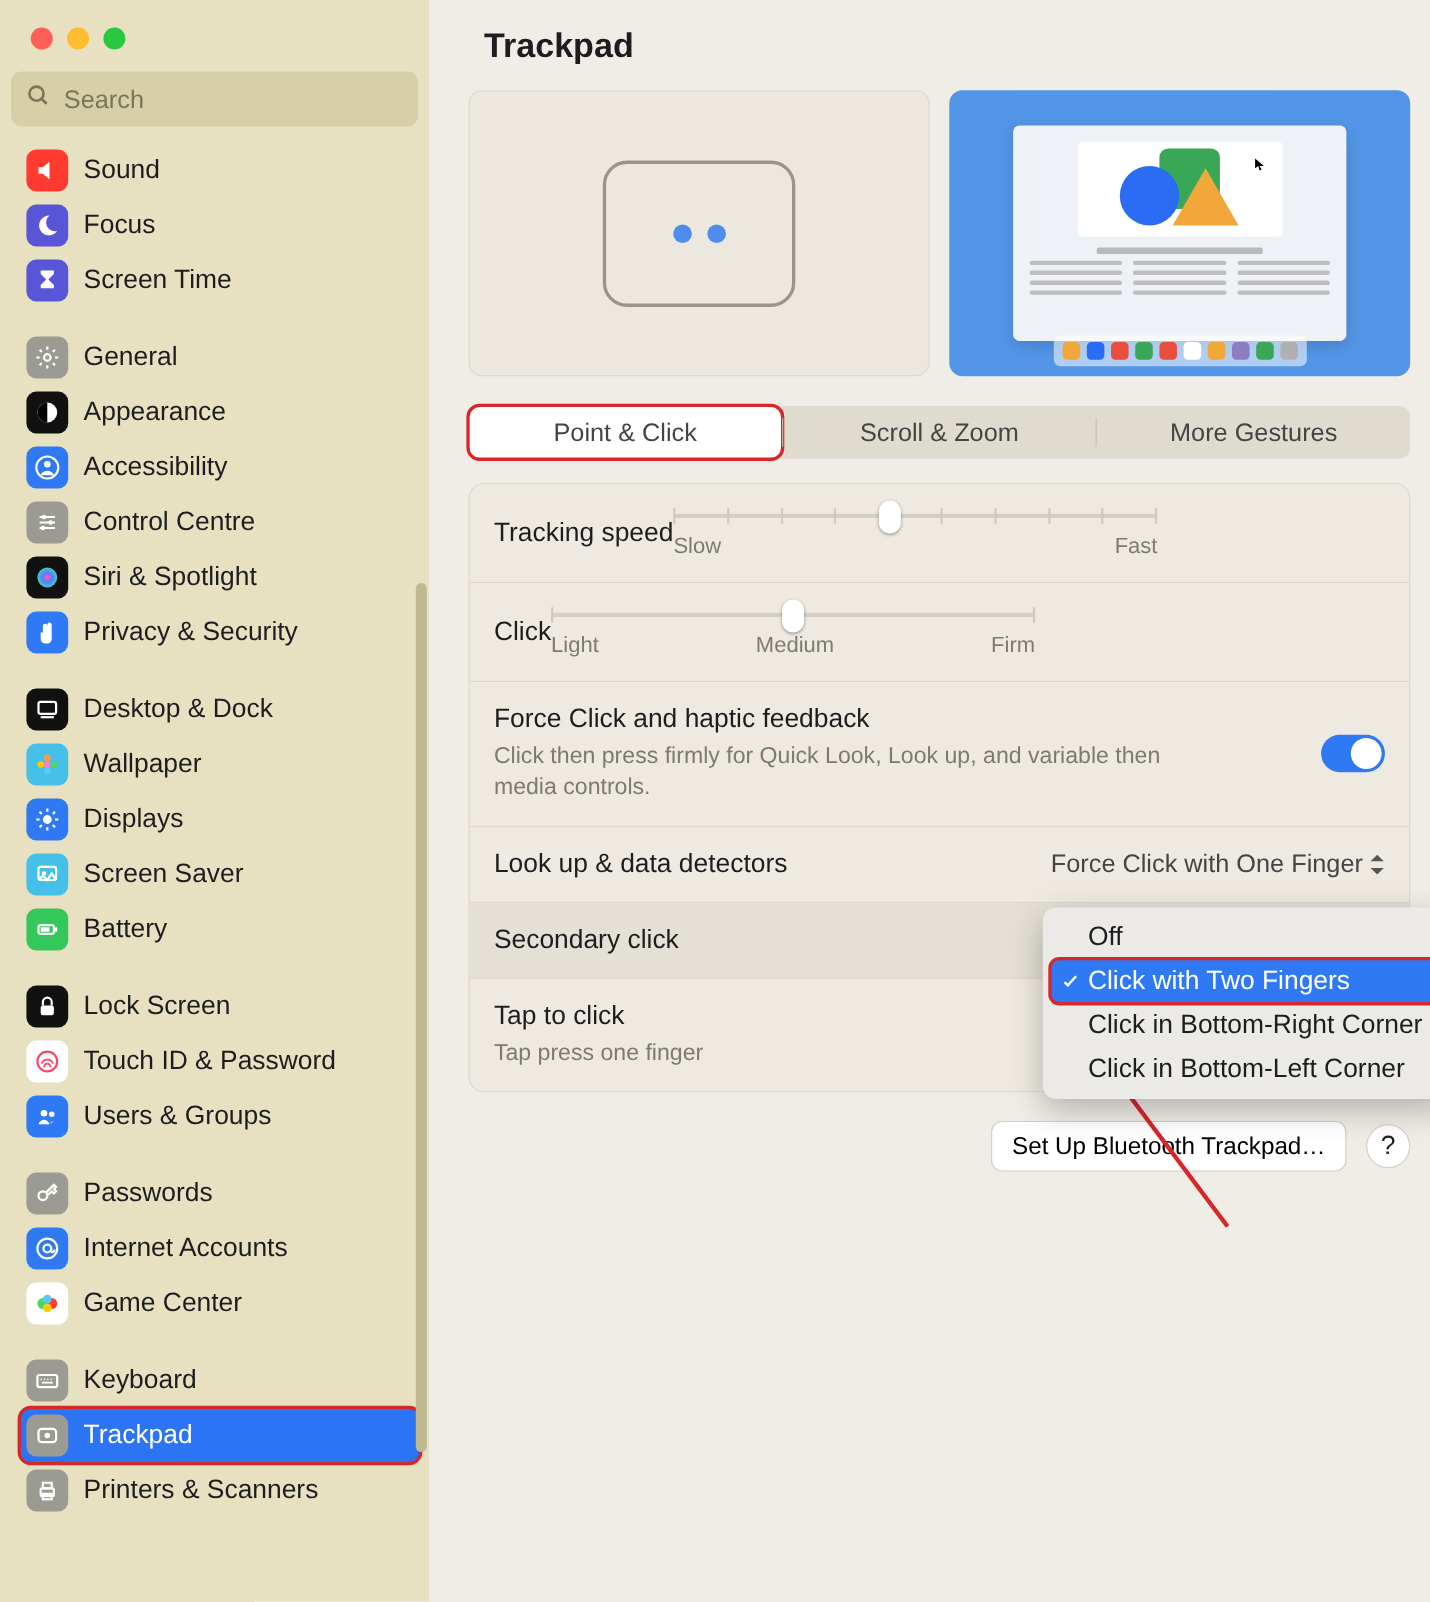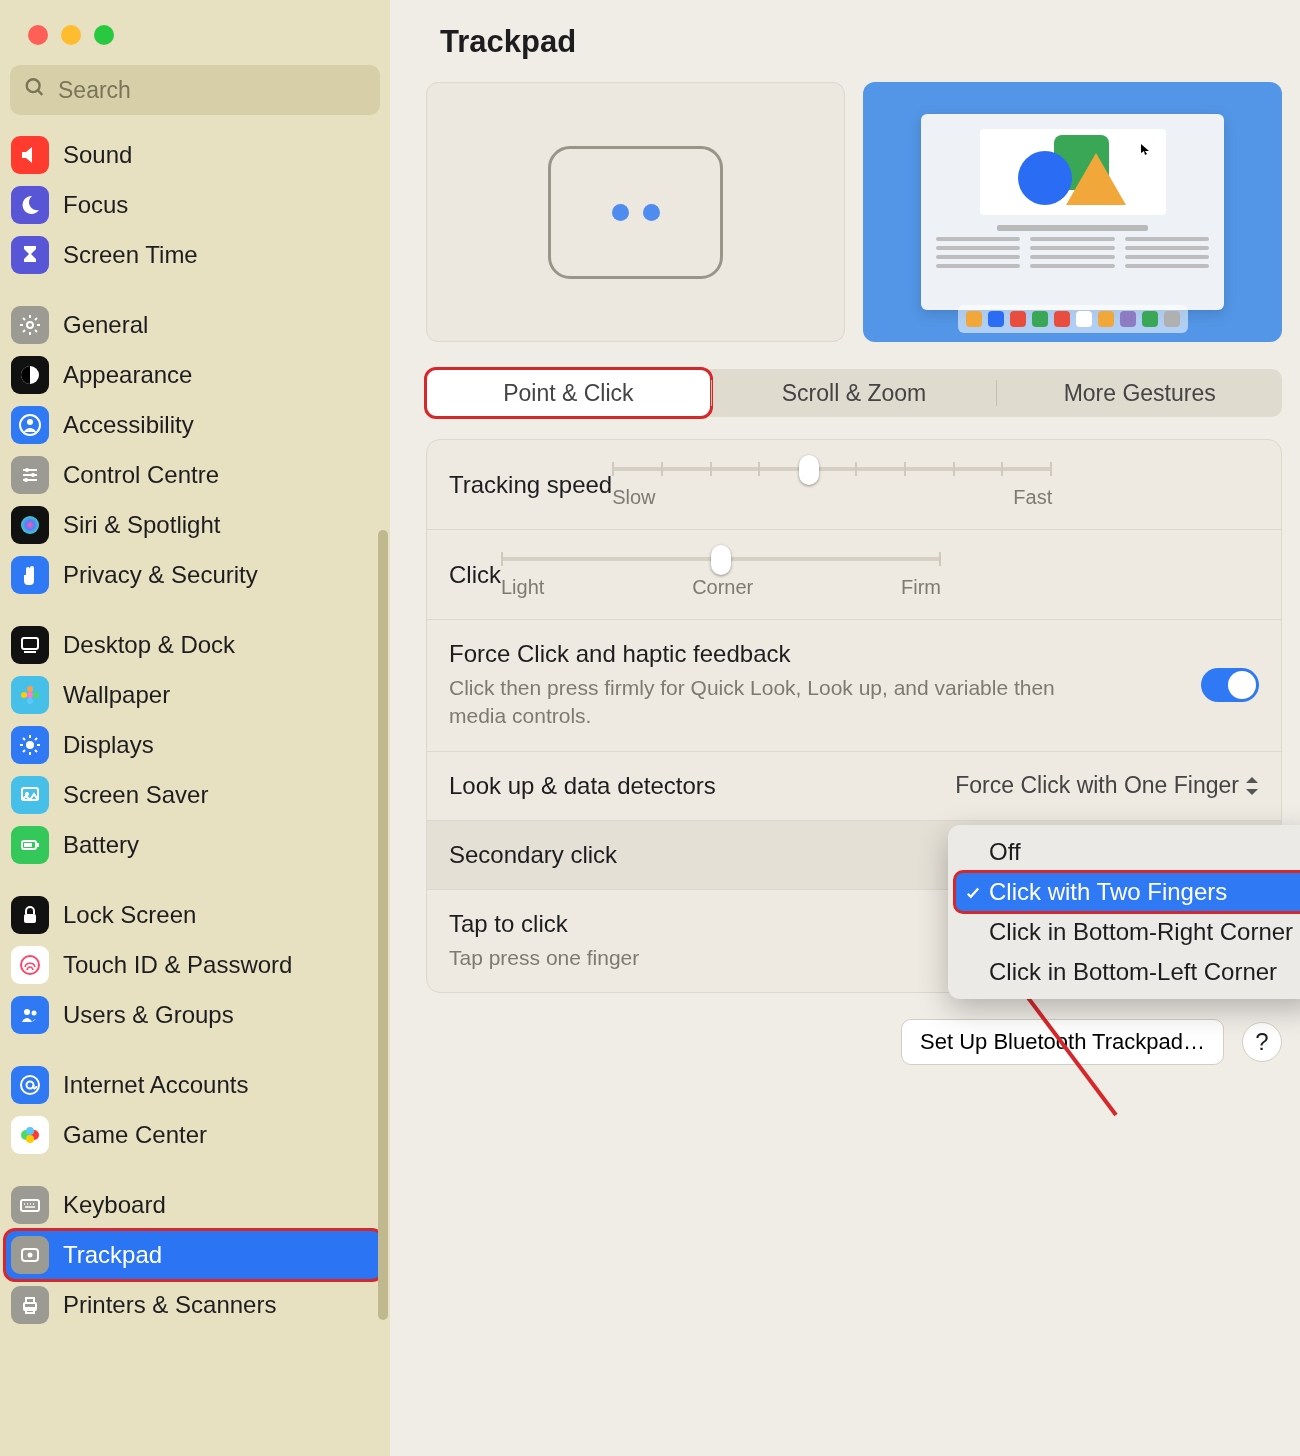--- a/index.html
+++ b/index.html
@@ -17,21 +17,21 @@
   #sidebar{width:390px;flex:0 0 390px;background:var(--sidebar-bg);display:flex;flex-direction:column;position:relative}
   #traffic{display:flex;gap:13px;padding:25px 0 20px 28px}
   .tl{width:20px;height:20px;border-radius:50%}
   #tl-r{background:#fe5f57}
   #tl-y{background:#febc2e}
   #tl-g{background:#28c840}
   #search-wrap{margin:0 10px 15px 10px;position:relative}
   #search-ic{position:absolute;left:14px;top:50%;transform:translateY(-50%);color:#7a7559}
   #search{width:100%;height:50px;border:none;border-radius:10px;background:#d6cfa8;padding:0 14px 0 48px;font-size:23px;color:#3b392c;outline:none}
   #search::placeholder{color:#7a7559}
-  #side-scroll{flex:1;overflow:hidden;padding-left:5px;padding-right:8px}
+  #side-scroll{flex:1;overflow:hidden;padding-left:18px;padding-right:8px}
   .side-group{margin:20px 0}
   .side-group:first-child{margin-top:0}
   .side-item{display:flex;align-items:center;gap:14px;height:50px;border-radius:10px;padding-left:6px;cursor:pointer}
   .side-item.sel{background:#2b74f4;color:#fff}
   .side-item.sel .si-ic{filter:none}
   .si-ic{width:38px;height:38px;border-radius:9px;display:flex;align-items:center;justify-content:center;color:#fff;font-size:22px}
   .si-lab{font-size:24px;font-weight:400}
   .hl-red{outline:3px solid var(--red);outline-offset:-1px}
   #side-scrollbar{position:absolute;right:2px;top:530px;width:10px;height:790px;border-radius:5px;background:#c0b98f}
   
@@ -404,20 +404,36 @@
               <circle cx="9" cy="9" r="3" fill="#fff"></circle>
               <circle cx="16" cy="10" r="2.5" fill="#fff"></circle>
               <path d="M4 19c1-3 4-4 5-4s4 1 5 4M14 19c1-2 3-3 4-3" fill="#fff"></path>
             </svg>
           </span>
           <span class="si-lab">Users &amp; Groups</span>
         </div>
       </div>
       <div class="side-group">
         <div class="side-item">
+          <span class="si-ic" style="background: rgb(155, 155, 147);">
+            <svg width="24" height="24" viewBox="0 0 24 24">
+              <defs>
+                <radialGradient id="sg">
+                  <stop offset="0" stop-color="#ff5fa2"></stop>
+                  <stop offset=".5" stop-color="#5a7bff"></stop>
+                  <stop offset="1" stop-color="#3ad1c6"></stop>
+                </radialGradient>
+              </defs>
+              <circle cx="8" cy="14" r="4" fill="none" stroke="#fff" stroke-width="2"></circle>
+              <path d="M11 11l7-7 2 2-2 2 2 2-2 2-2-2-3 3" stroke="#fff" fill="none" stroke-width="2"></path>
+            </svg>
+          </span>
+          <span class="si-lab">Passwords</span>
+        </div>
+        <div class="side-item">
           <span class="si-ic" style="background: rgb(47, 122, 244);">
             <svg width="24" height="24" viewBox="0 0 24 24">
               <defs>
                 <radialGradient id="sg">
                   <stop offset="0" stop-color="#ff5fa2"></stop>
                   <stop offset=".5" stop-color="#5a7bff"></stop>
                   <stop offset="1" stop-color="#3ad1c6"></stop>
                 </radialGradient>
               </defs>
               <circle cx="12" cy="12" r="9" fill="none" stroke="#fff" stroke-width="2"></circle>
@@ -603,21 +619,21 @@
           <div class="slider-track"></div>
           <div class="slider-ticks" id="ticks2">
               <div class="tick"></div>
               <div class="tick"></div>
               <div class="tick"></div>
             </div>
           <div class="knob" id="knob2" style="left: 210px;"></div>
         </div>
         <div class="slider-lbls three" id="click-lbls">
             <span>Light</span>
-            <span>Corner</span>
+            <span>Medium</span>
             <span>Firm</span>
           </div>
       </div>
     </div>
 
     <div class="row">
       <div class="row-body">
         <div class="row-lab">Force Click and haptic feedback</div>
         <div class="row-desc">Click then press firmly for Quick Look, Look up, and variable then media controls.</div>
       </div>

